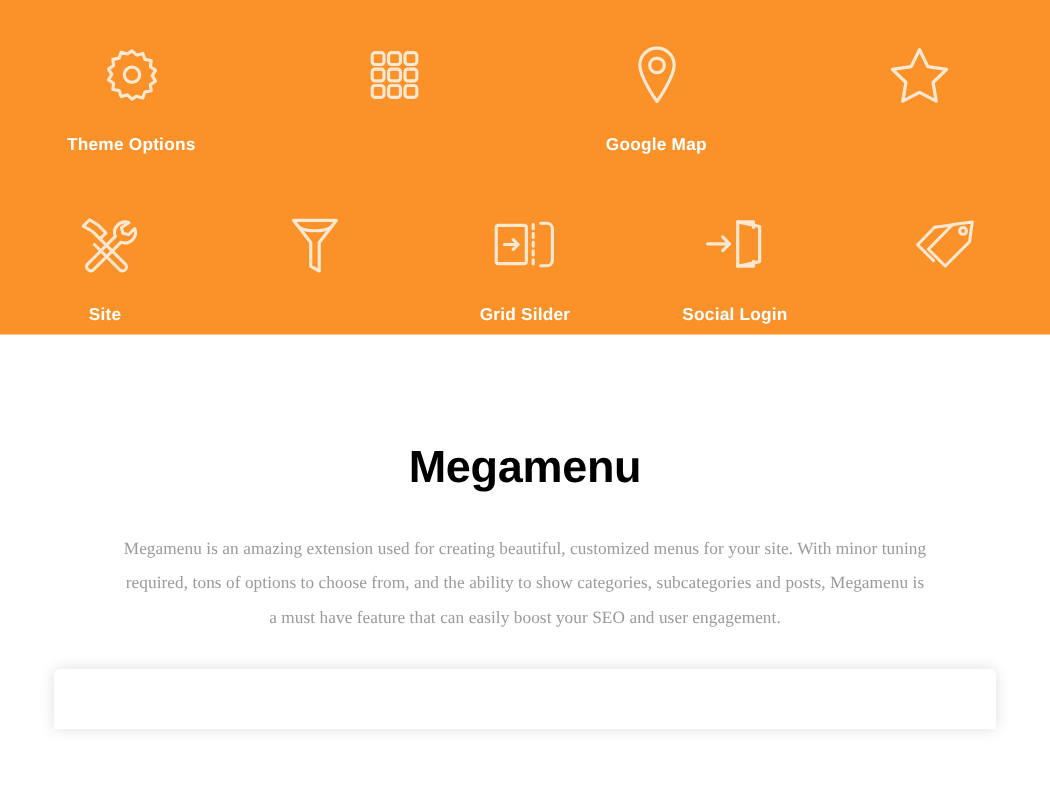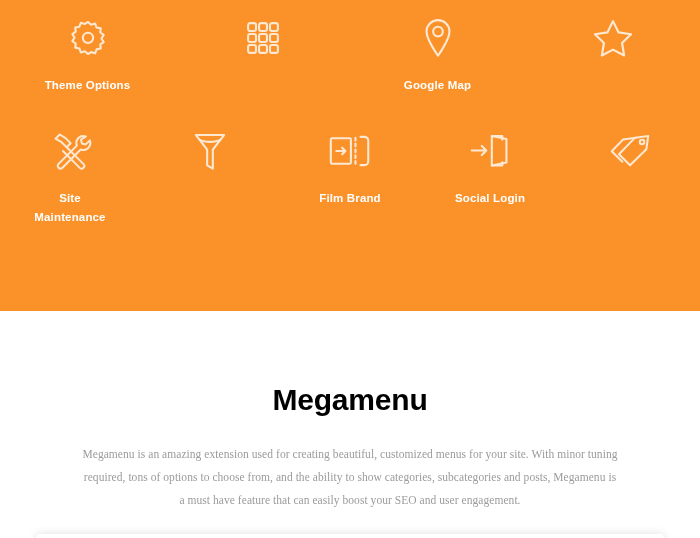--- a/index.html
+++ b/index.html
@@ -8,23 +8,23 @@
     width: 700px;
     height: 538px;
     overflow: hidden;
     background: #ffffff;
     font-family: "Liberation Sans", sans-serif;
   }
 
   
   #features-section {
     width: 700px;
-    height: 311px;
+    height: 223px;
     background: #fb9129;
-    padding-top: 8px;
+    padding-top: 20px;
     position: relative;
   }
 
   .features-row {
     display: flex;
     width: 700px;
   }
 
   .feature-cell {
     flex: 1 1 20%;
@@ -176,21 +176,21 @@
 
     <div class="feature-cell">
       <span class="feature-icon">
         <svg width="46" height="42" viewBox="0 0 50 46" fill="none" stroke="#fde8d2" stroke-width="2.3" stroke-linejoin="round" stroke-linecap="round">
           <rect x="4" y="9" width="22" height="28" rx="1.5"></rect>
           <path d="M10 23h10m0 0l-3.6-3.6M20 23l-3.6 3.6"></path>
           <path d="M31 8.5v29" stroke-dasharray="3 3.4"></path>
           <path d="M36.5 7.5h4.5c2.2 0 4 1.8 4 4v23c0 2.2-1.8 4-4 4h-4.5"></path>
         </svg>
       </span>
-      <span class="feature-label" style="white-space:pre-line">Film Brand</span>
+      <span class="feature-label" style="white-space:pre-line">Grid Silder</span>
     </div>
 
     <div class="feature-cell">
       <span class="feature-icon">
         <svg width="46" height="42" viewBox="0 0 50 46" fill="none" stroke="#fde8d2" stroke-width="2.3" stroke-linejoin="round" stroke-linecap="round">
           <path d="M5 22.5h16m0 0l-5-5M21 22.5l-5 5"></path>
           <path d="M27 6.5l16 3.4v25.6l-16 3.4z"></path>
           <path d="M27 6.5h11.5v4M38.5 35.3v3.6H27"></path>
         </svg>
       </span>

